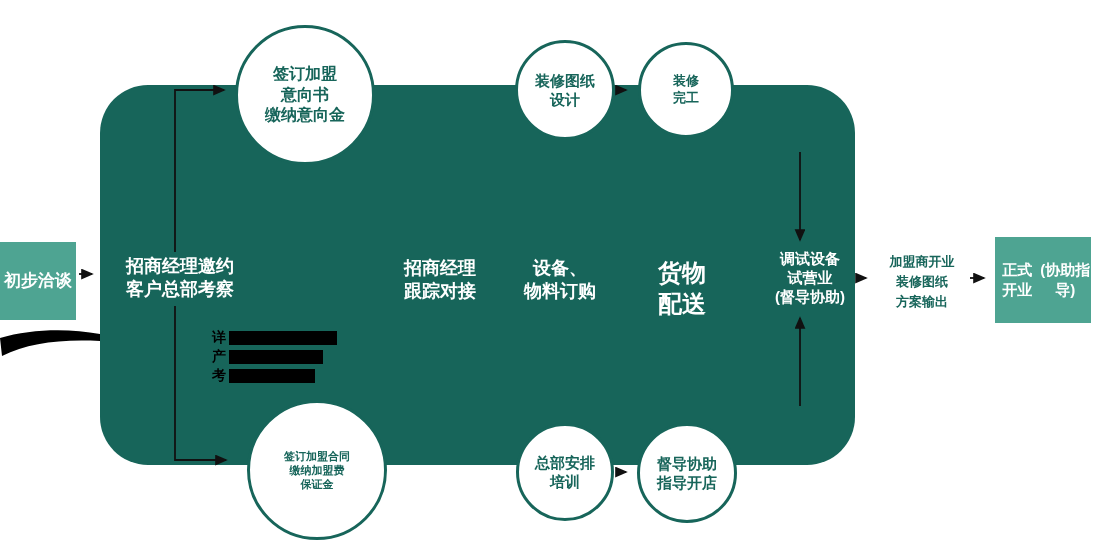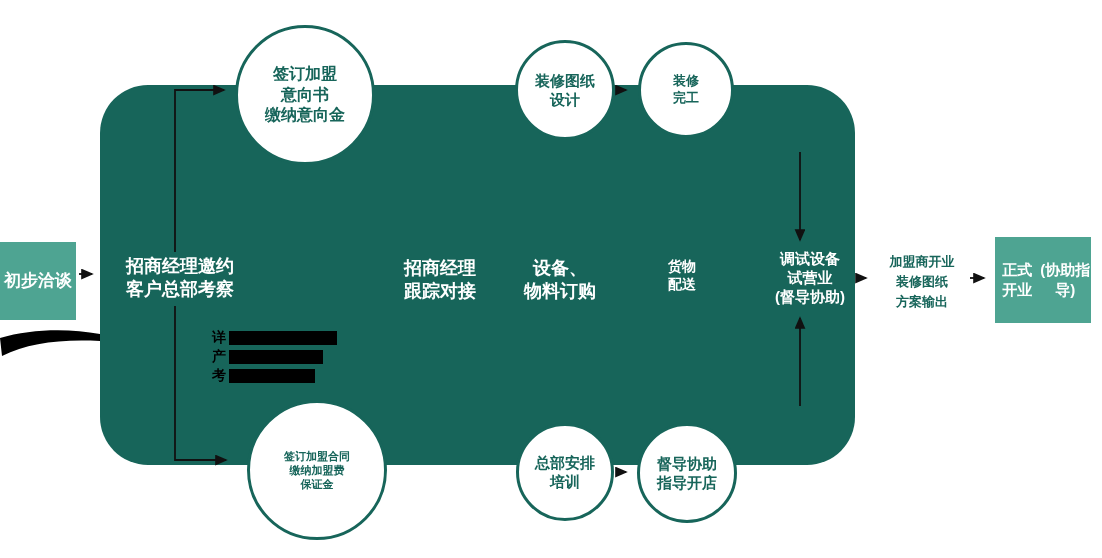--- a/index.html
+++ b/index.html
@@ -67,21 +67,21 @@
   <div class="abs wlabel" style="left:512px;top:257px;width:96px;font-size:18px;">
     <span>设备、</span>
     <span>物料订购</span>
   </div>
 
   <div class="abs wlabel" style="left:392px;top:257px;width:96px;font-size:18px;">
     <span>招商经理</span>
     <span>跟踪对接</span>
   </div>
 
-  <div class="abs wlabel" style="left:646px;top:257px;width:72px;font-size:14px;">
+  <div class="abs wlabel" style="left:646px;top:257px;width:72px;font-size:24px;">
     <span>货物</span>
     <span>配送</span>
   </div>
 
   <div class="abs wlabel" style="left:764px;top:249px;width:92px;font-size:15px;line-height:1.28;">
     <span>调试设备</span>
     <span>试营业</span>
     <span>(督导协助)</span>
   </div>
 

